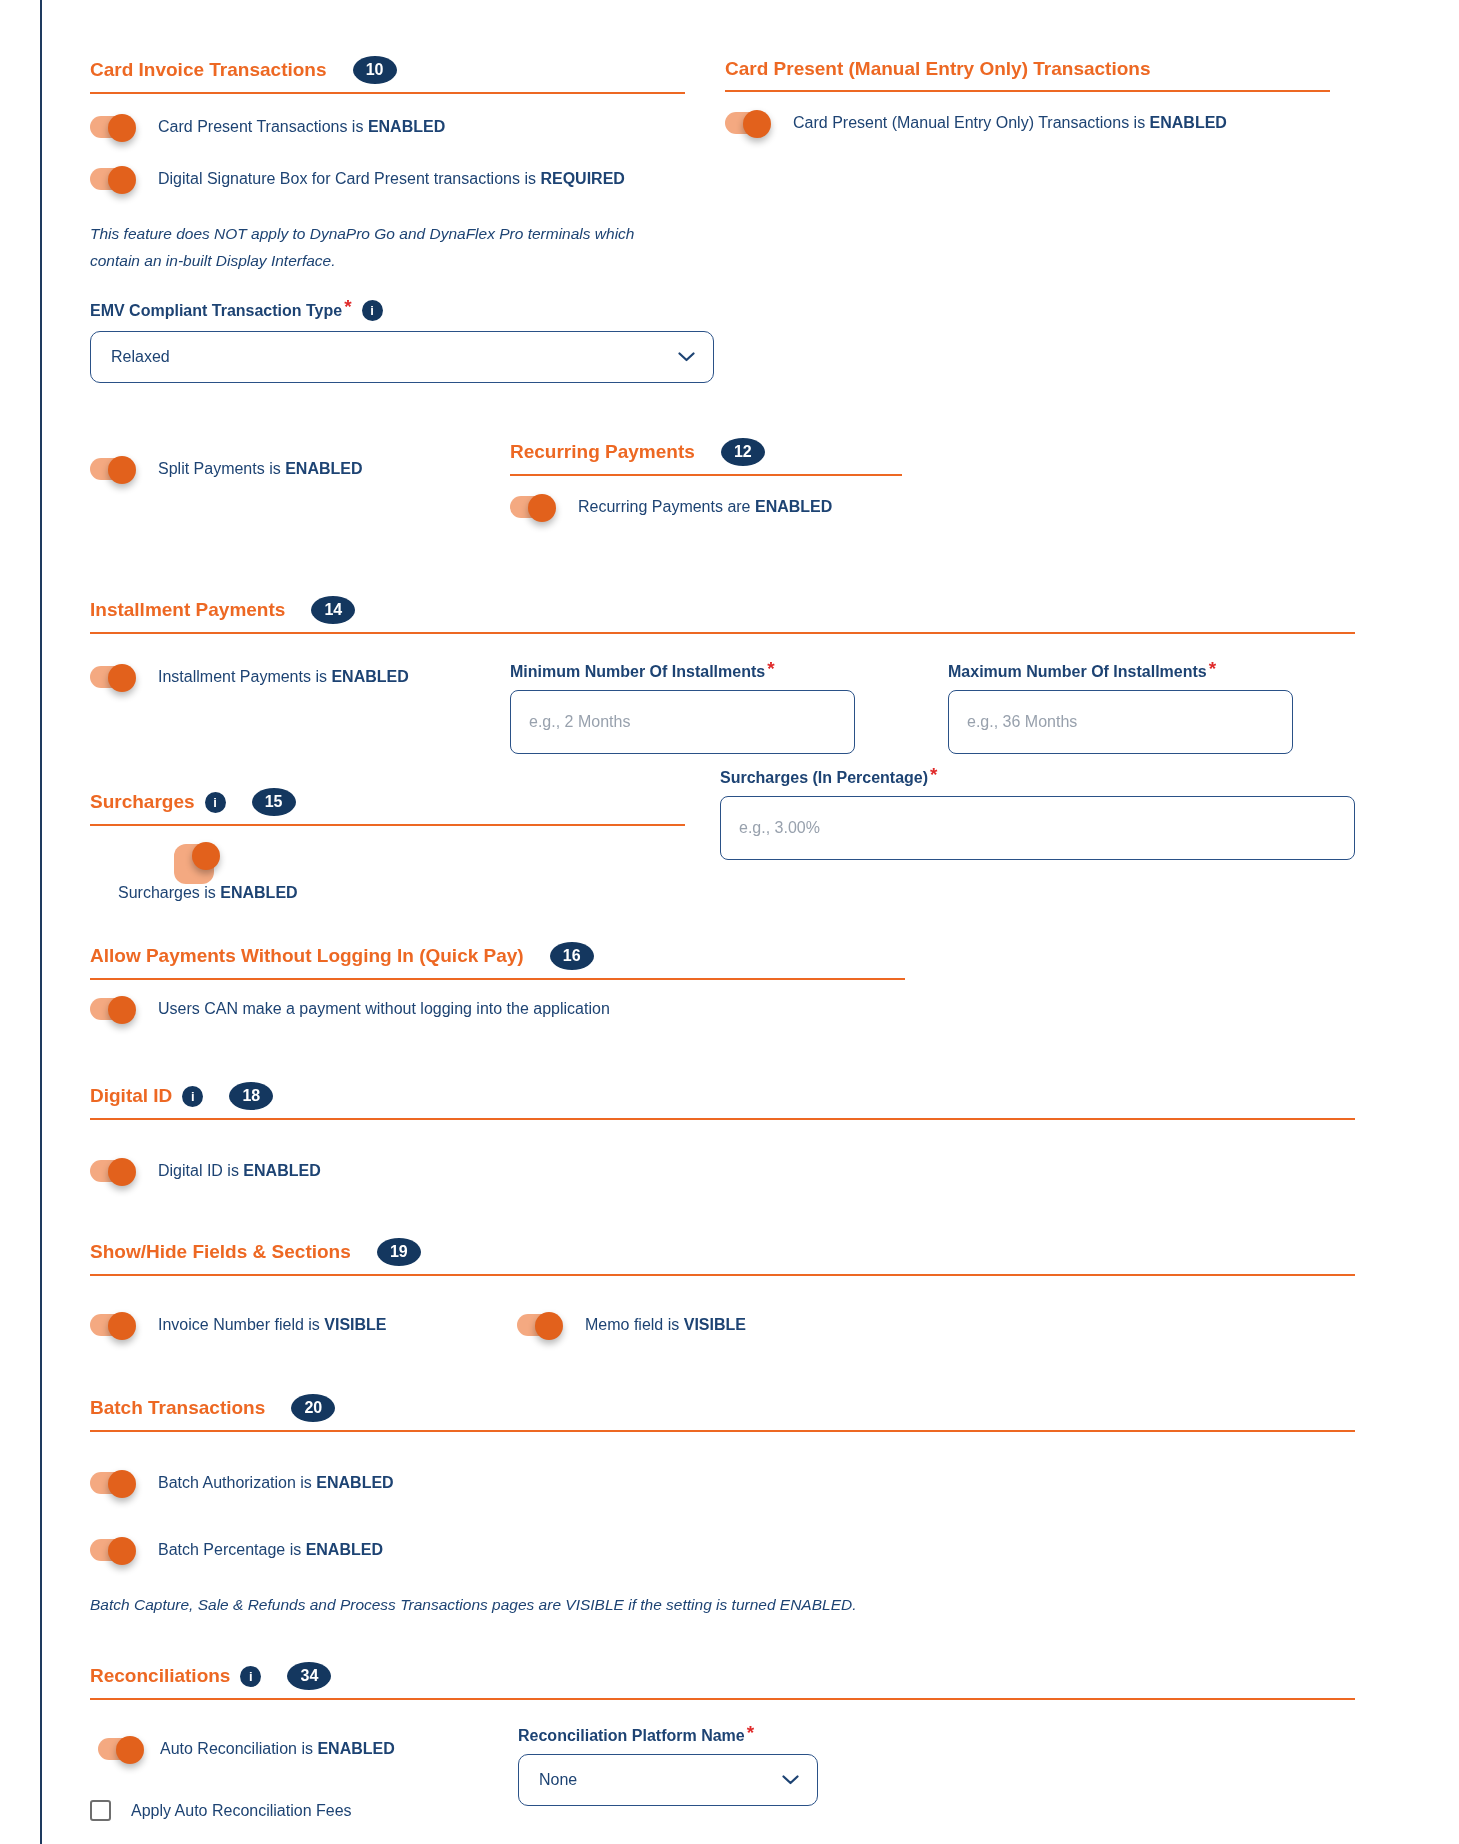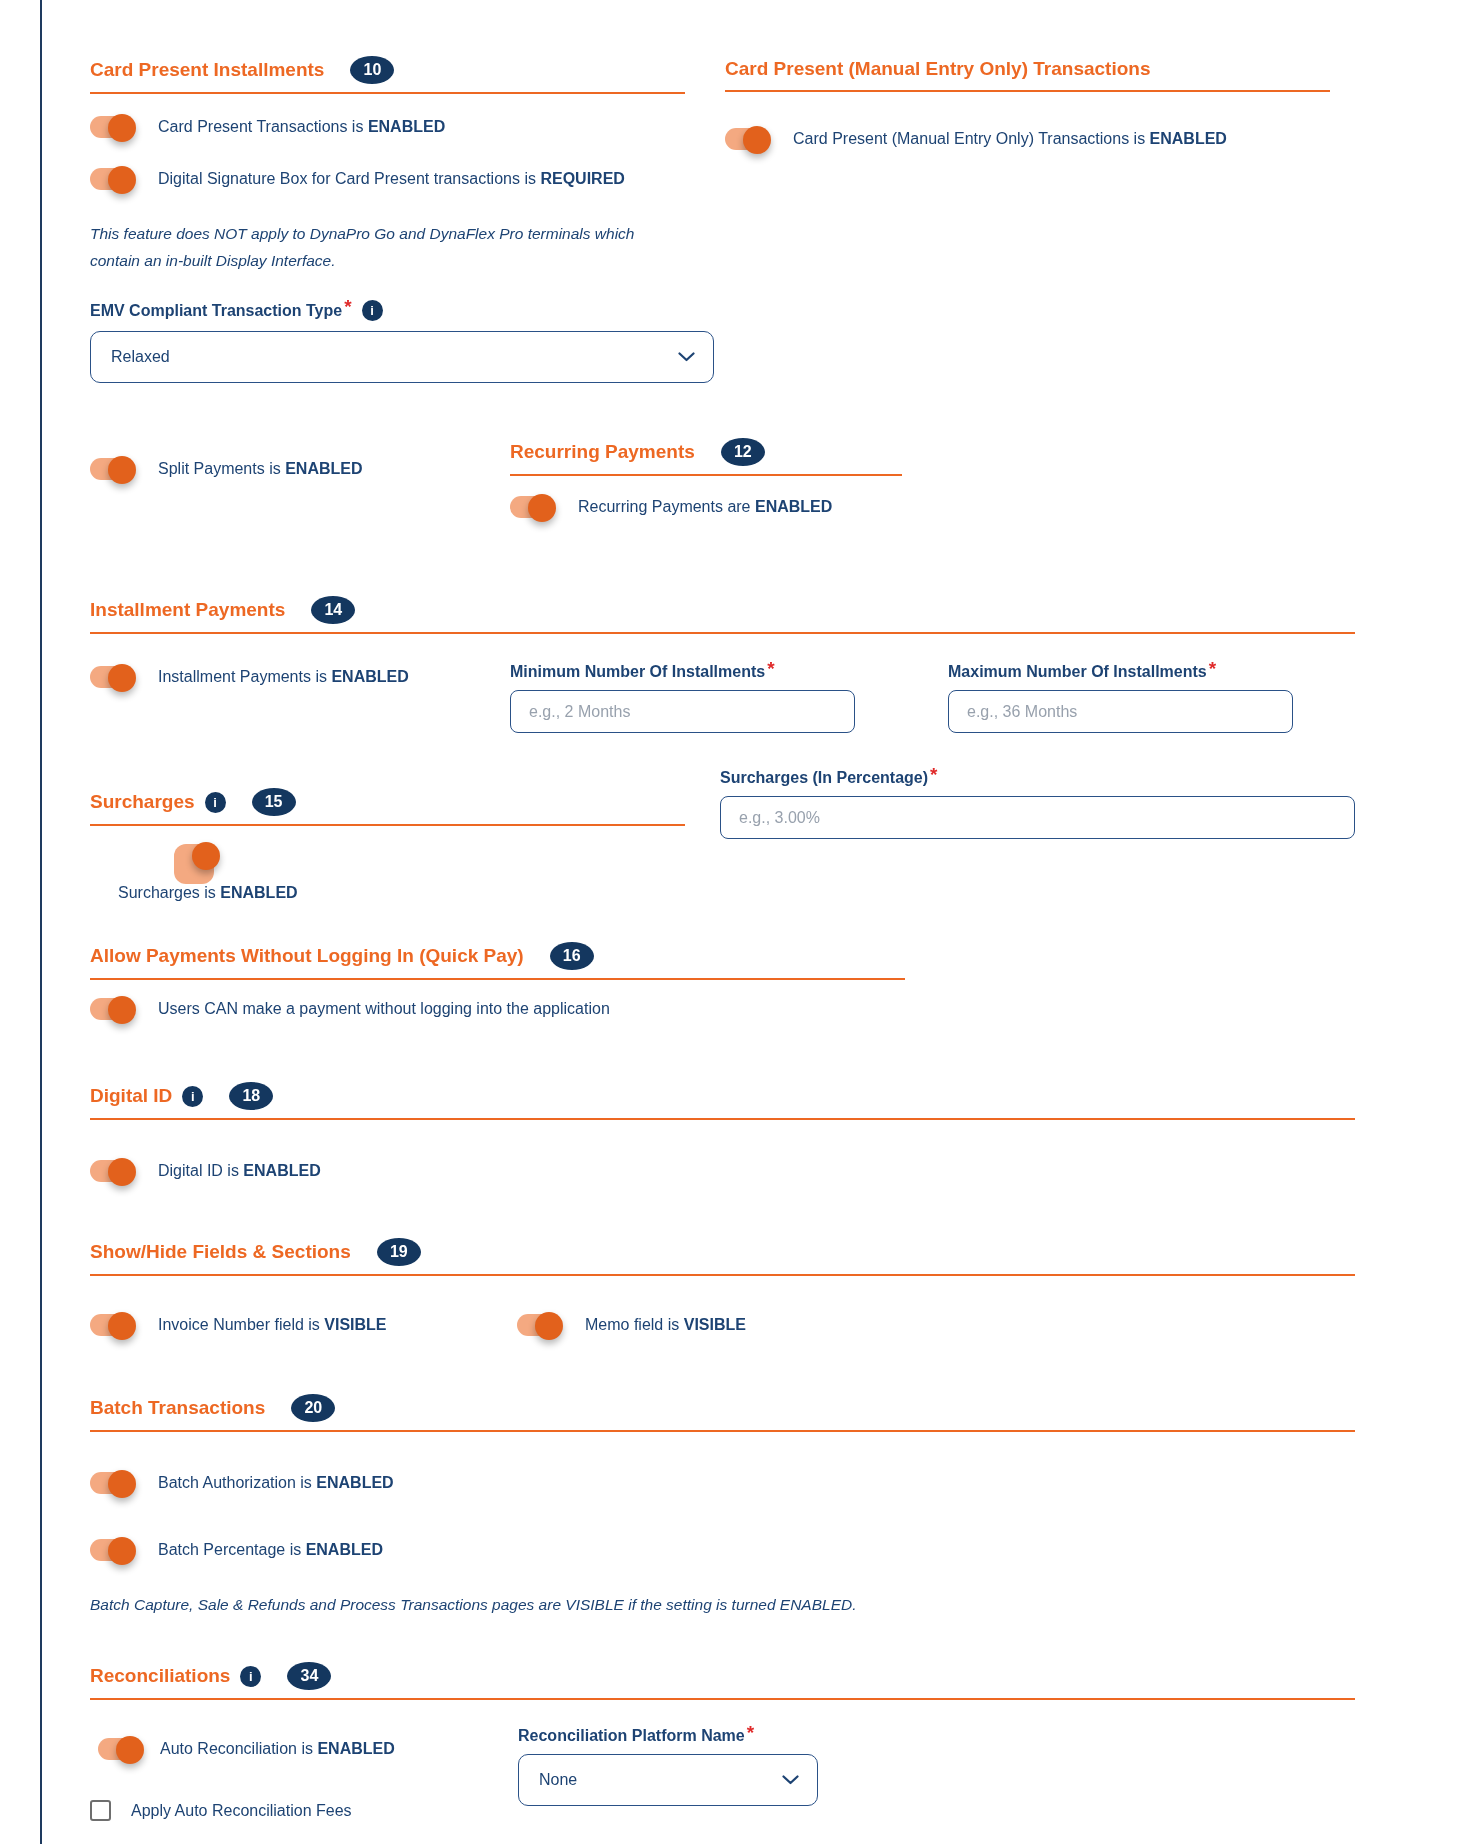--- a/index.html
+++ b/index.html
@@ -24,41 +24,41 @@
         margin-left:10px;flex:0 0 auto;font-style:normal;}
   .trow{display:flex;align-items:center;}
   .toggle{position:relative;flex:0 0 40px;width:40px;height:22px;border-radius:12px;background:#F4A981;cursor:pointer;}
   .knob{position:absolute;top:-2px;right:-6px;width:28px;height:28px;border-radius:50%;
         background:#E2611C;box-shadow:0 4px 7px rgba(0,0,0,.28);}
   .lbl{margin-left:28px;font-size:16px;color:var(--navy);}
   .lbl b{font-weight:700;}
   .note{font-style:italic;font-size:15.5px;line-height:27px;color:var(--navy);}
   .fldlbl{font-size:16px;font-weight:700;color:var(--navy);display:flex;align-items:center;line-height:20px;}
   .req{color:#E02B2B;font-size:19px;font-weight:700;line-height:14px;margin-left:2px;align-self:flex-start;}
-  input.fld{display:block;height:43px;border:1.6px solid var(--border);border-radius:8px;
+  input.fld{display:block;height:64px;border:1.6px solid var(--border);border-radius:8px;
         padding:0 18px;font-size:16px;color:var(--navy);background:#fff;box-sizing:border-box;
         margin-top:8px;font-family:inherit;outline:none;}
   input.fld::placeholder{color:#98A1AD;}
   .select{height:52px;border:1.6px solid var(--border);border-radius:10px;background:#fff;
         display:flex;align-items:center;justify-content:space-between;padding:0 18px 0 20px;
         font-size:16px;color:var(--navy);box-sizing:border-box;cursor:pointer;}
   .checkbox{width:21px;height:21px;border:2px solid #6E6E6E;border-radius:3px;background:#fff;
         flex:0 0 auto;box-sizing:border-box;cursor:pointer;}
   .cbrow{display:flex;align-items:center;}
   .cblbl{margin-left:20px;font-size:16px;color:var(--navy);}
 </style>
 </head>
 <body>
 
 <div id="page">
   <div class="rail"></div>
 
   <div class="sec" style="left:90px;top:56px;width:624px;">
     <div class="sec-head" style="width:595px;">
-      <h2>Card Present Installments</h2>
+      <h2>Card Invoice Transactions</h2>
       <span class="badge">10</span>
     </div>
     <div class="trow" style="margin-top:22px;">
       <span class="toggle">
           <span class="knob"></span>
         </span>
       <span class="lbl"><span>Card Present Transactions is </span><b>ENABLED</b></span>
     </div>
     <div class="trow" style="margin-top:30px;">
       <span class="toggle">
@@ -77,21 +77,21 @@
       <span><svg width="17" height="10" viewBox="0 0 17 10">
             <path d="M1.5 1.5l7 6.5 7-6.5" stroke="#1D4373" stroke-width="2.2" fill="none" stroke-linecap="round" stroke-linejoin="round"></path>
           </svg></span>
     </div>
   </div>
 
   <div class="sec" style="left:725px;top:56px;width:605px;">
     <div class="sec-head">
       <h2>Card Present (Manual Entry Only) Transactions</h2>
     </div>
-    <div class="trow" style="margin-top:36px;">
+    <div class="trow" style="margin-top:20px;">
       <span class="toggle">
           <span class="knob"></span>
         </span>
       <span class="lbl"><span>Card Present (Manual Entry Only) Transactions is </span><b>ENABLED</b></span>
     </div>
   </div>
 
   <div class="sec" style="left:90px;top:438px;width:310px;">
     <div class="trow" style="margin-top:20px;">
       <span class="toggle">

